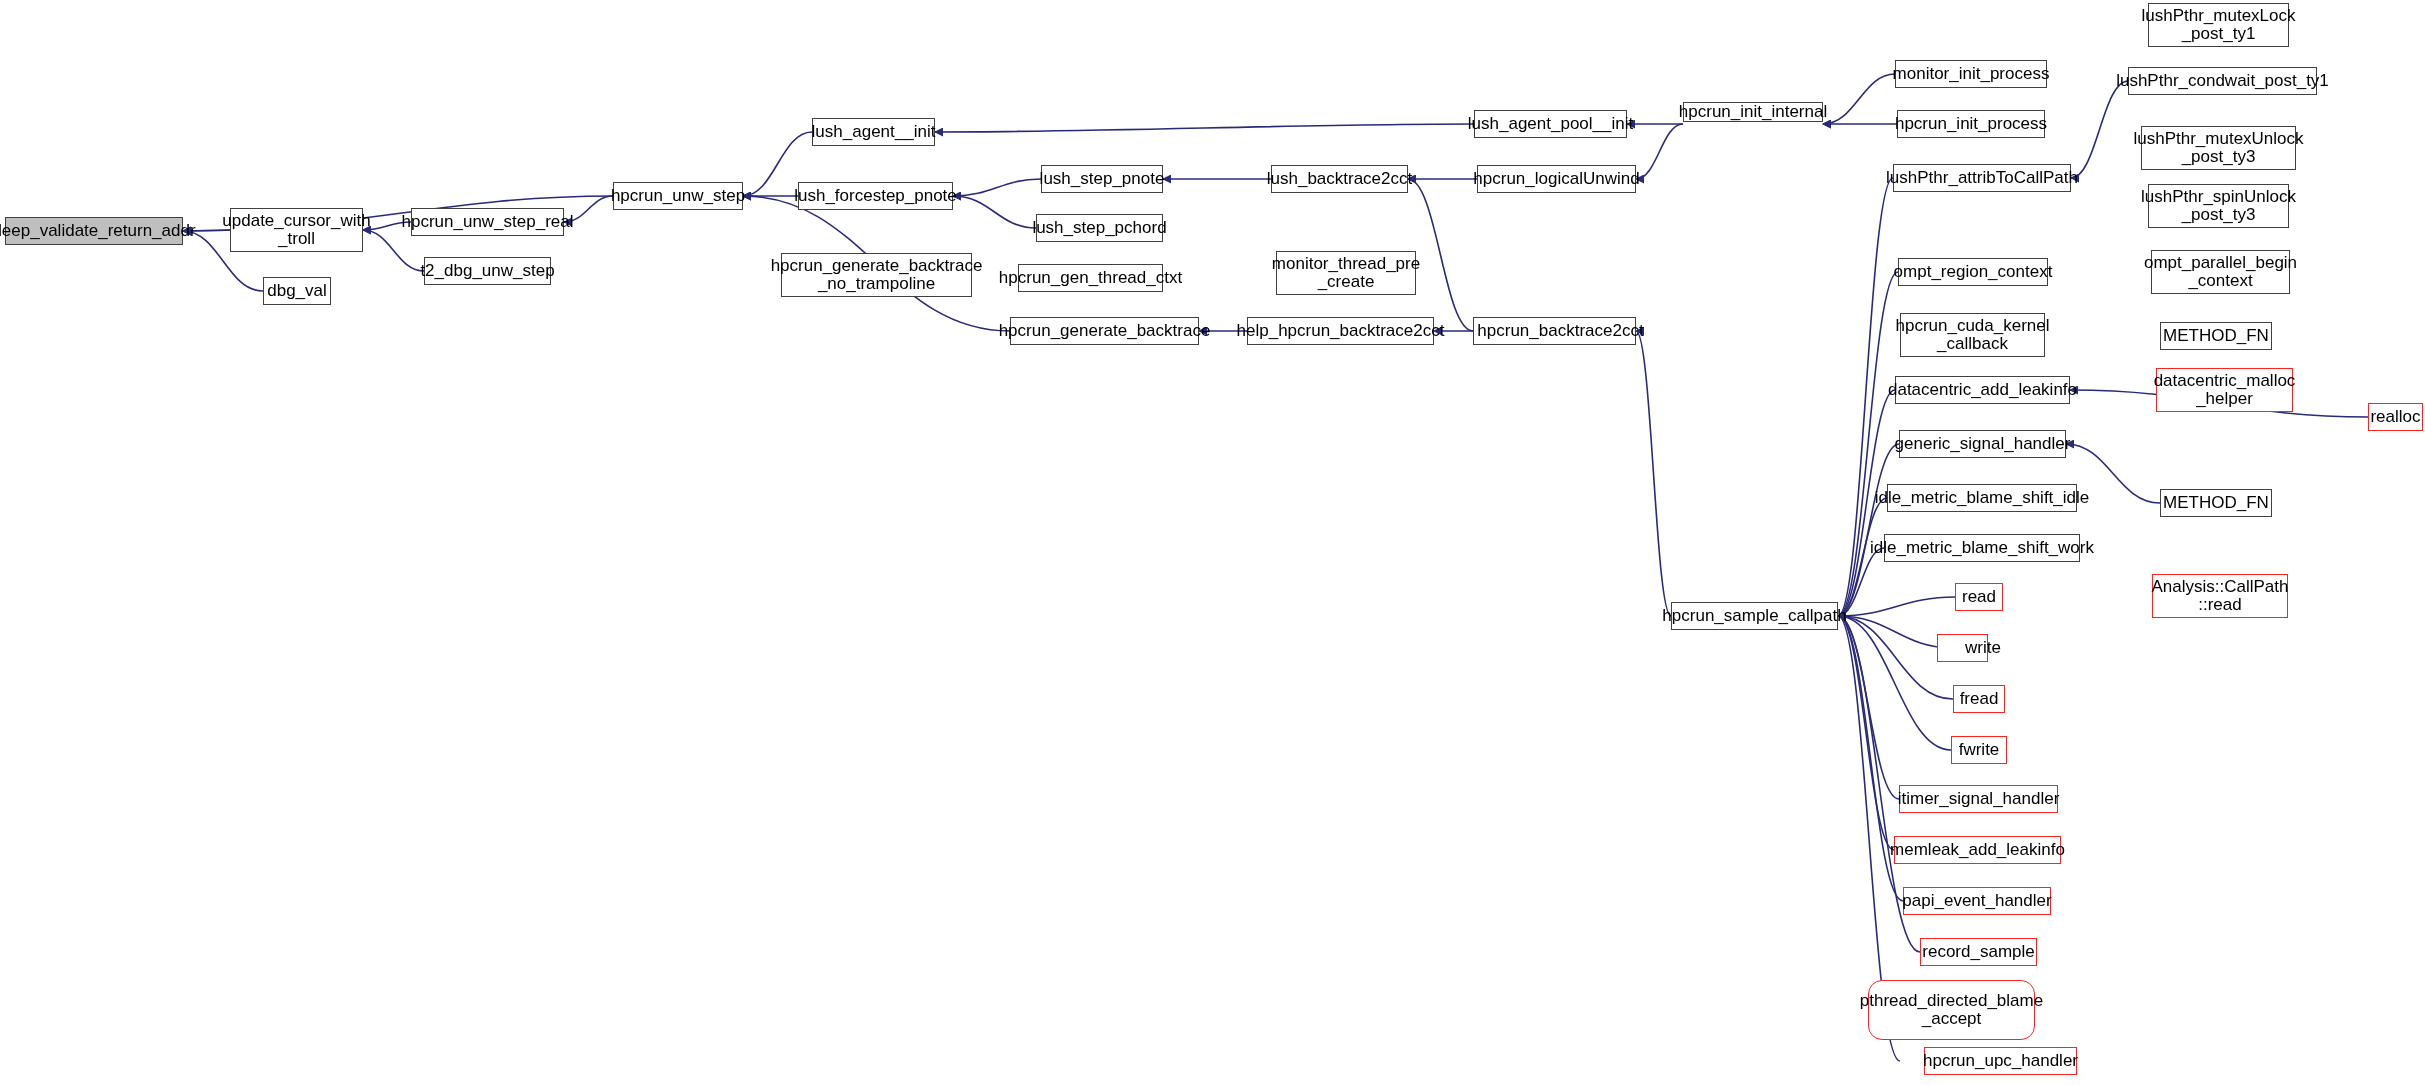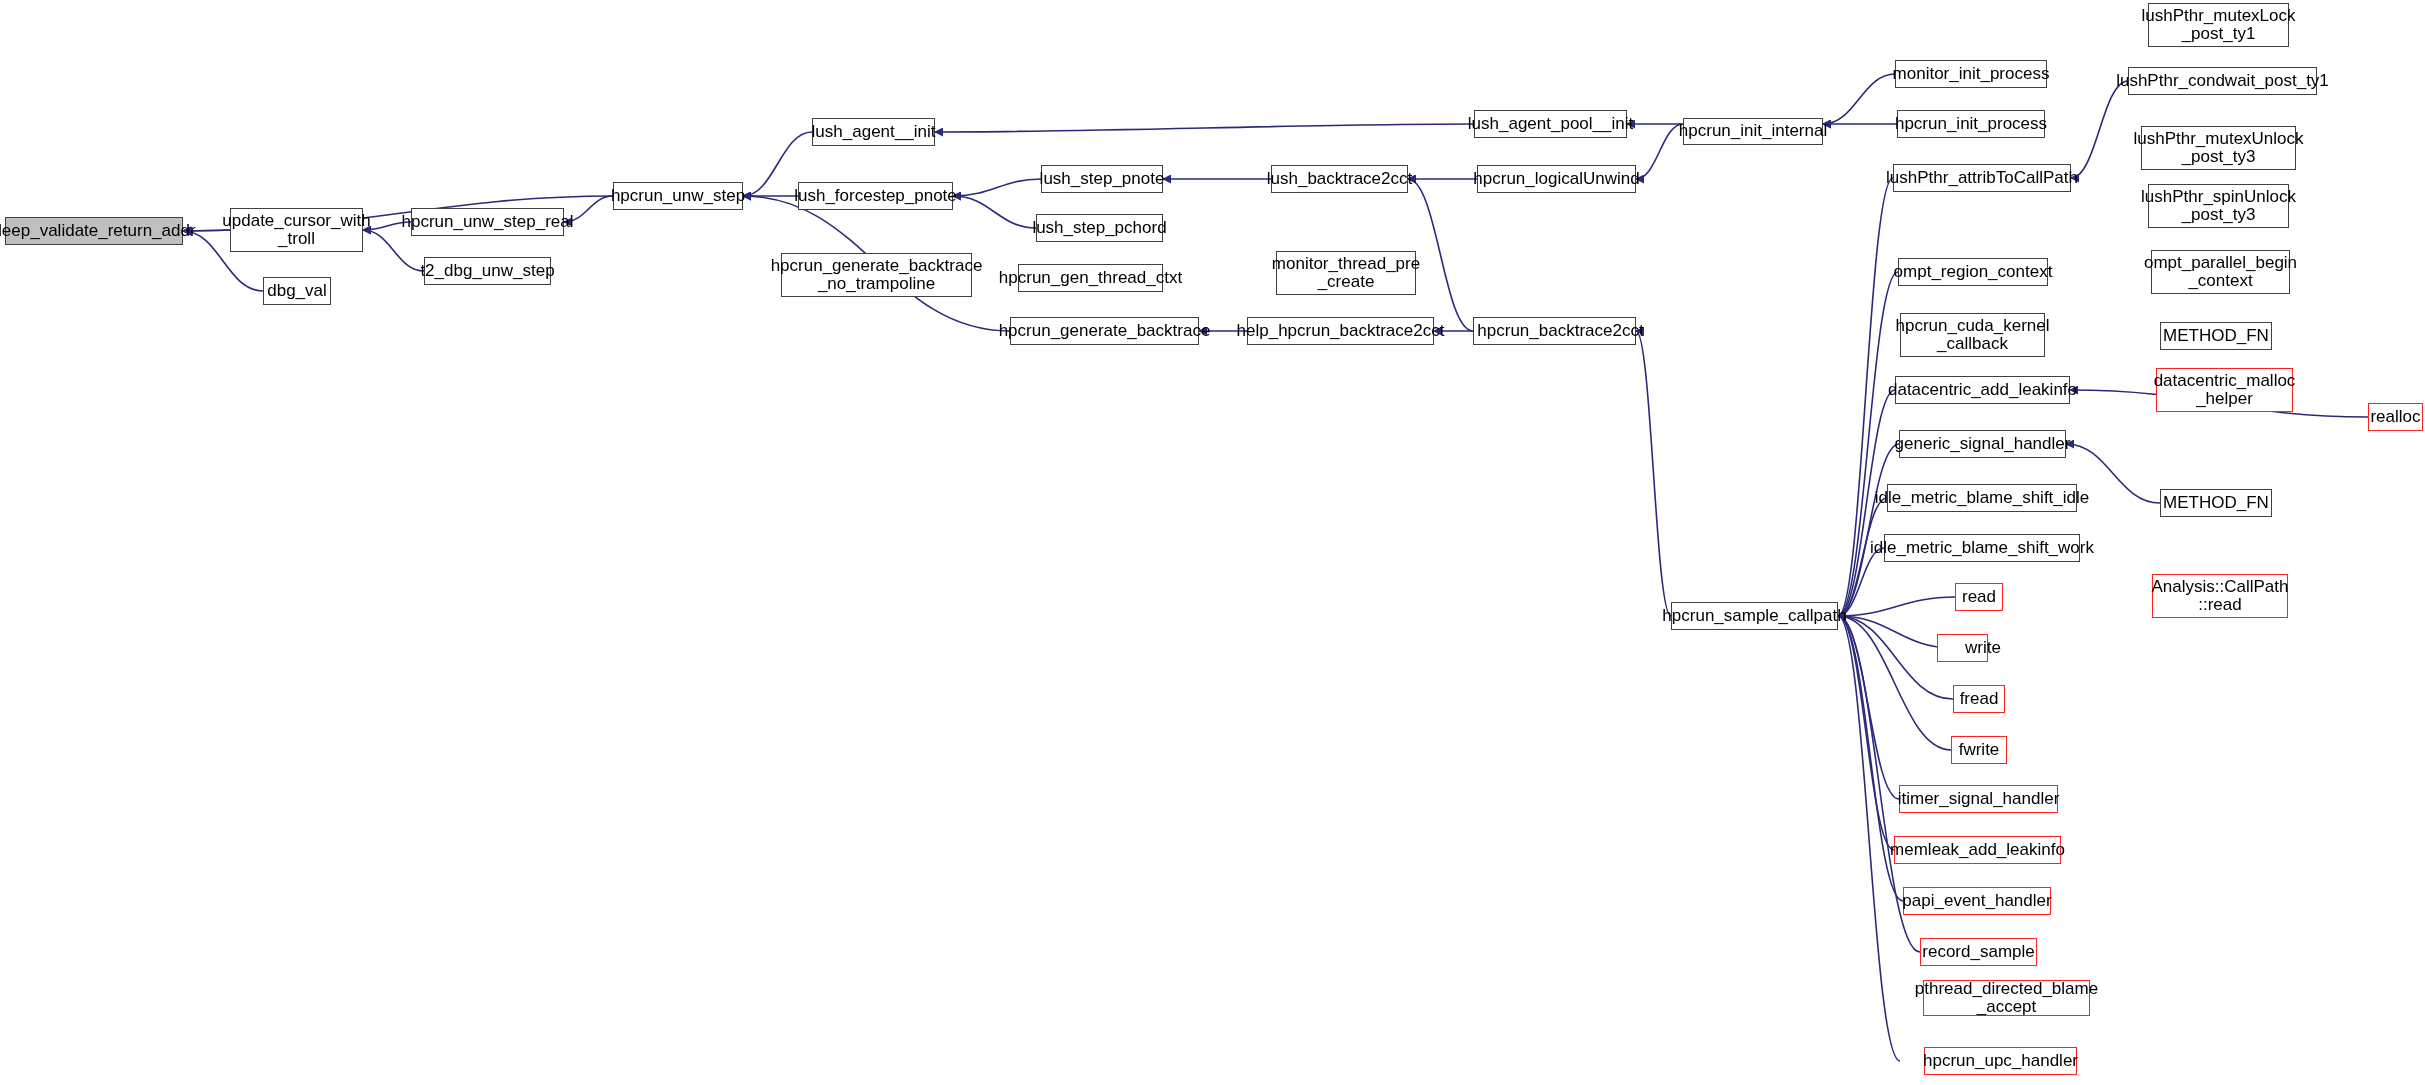--- a/index.html
+++ b/index.html
@@ -91,21 +91,21 @@
     <div class="node" style="left: 1036px; top: 214px; width: 127px; height: 28px;">lush_step_pchord</div>
     <div class="node" style="left: 1018px; top: 264px; width: 145px; height: 28px;">hpcrun_gen_thread_ctxt</div>
     <div class="node" style="left: 1010px; top: 317px; width: 189px; height: 28px;">hpcrun_generate_backtrace</div>
     <div class="node" style="left: 1271px; top: 165px; width: 137px; height: 28px;">lush_backtrace2cct</div>
     <div class="node" style="left: 1264px; top: 251px; width: 140px; height: 44px; margin-left: 12px;">monitor_thread_pre
 _create</div>
     <div class="node" style="left: 1247px; top: 317px; width: 187px; height: 28px;">help_hpcrun_backtrace2cct</div>
     <div class="node" style="left: 1477px; top: 165px; width: 159px; height: 28px;">hpcrun_logicalUnwind</div>
     <div class="node" style="left: 1473px; top: 317px; width: 163px; height: 28px; padding-left: 16px;">hpcrun_backtrace2cct</div>
     <div class="node" style="left: 1474px; top: 110px; width: 153px; height: 28px;">lush_agent_pool__init</div>
-    <div class="node" style="left: 1683px; top: 118px; width: 140px; height: 27px;">hpcrun_init_internal</div>
+    <div class="node" style="left: 1683px; top: 102px; width: 140px; height: 20px;">hpcrun_init_internal</div>
     <div class="node" style="left: 1895px; top: 60px; width: 152px; height: 28px;">monitor_init_process</div>
     <div class="node" style="left: 1897px; top: 110px; width: 148px; height: 28px;">hpcrun_init_process</div>
     <div class="node" style="left: 1893px; top: 164px; width: 178px; height: 28px;">lushPthr_attribToCallPath</div>
     <div class="node" style="left: 2148px; top: 3px; width: 141px; height: 44px;">lushPthr_mutexLock
 _post_ty1</div>
     <div class="node" style="left: 2128px; top: 67px; width: 189px; height: 28px;">lushPthr_condwait_post_ty1</div>
     <div class="node" style="left: 2141px; top: 126px; width: 155px; height: 44px;">lushPthr_mutexUnlock
 _post_ty3</div>
     <div class="node" style="left: 2148px; top: 184px; width: 141px; height: 44px;">lushPthr_spinUnlock
 _post_ty3</div>
@@ -127,16 +127,16 @@
     <div class="node red" style="left: 1955px; top: 583px; width: 48px; height: 28px;">read</div>
     <div class="node red" style="left: 2152px; top: 574px; width: 136px; height: 44px;">Analysis::CallPath
 ::read</div>
     <div class="node red" style="left: 1937px; top: 634px; width: 51px; height: 28px; padding-left: 45px;">write</div>
     <div class="node red" style="left: 1953px; top: 685px; width: 52px; height: 28px;">fread</div>
     <div class="node red" style="left: 1951px; top: 736px; width: 56px; height: 28px;">fwrite</div>
     <div class="node red" style="left: 1899px; top: 785px; width: 159px; height: 28px;">itimer_signal_handler</div>
     <div class="node red" style="left: 1894px; top: 836px; width: 167px; height: 28px;">memleak_add_leakinfo</div>
     <div class="node red" style="left: 1903px; top: 887px; width: 148px; height: 28px;">papi_event_handler</div>
     <div class="node red" style="left: 1920px; top: 938px; width: 117px; height: 28px;">record_sample</div>
-    <div class="node red" style="left: 1923px; top: 980px; width: 167px; height: 36px;">pthread_directed_blame
+    <div class="node red" style="left: 1868px; top: 980px; width: 167px; height: 60px; border-radius: 14px;">pthread_directed_blame
 _accept</div>
     <div class="node red" style="left: 1900px; top: 1047px; width: 153px; height: 28px; margin-left: 24px;">hpcrun_upc_handler</div>
   </div>
 
 </body></html>

